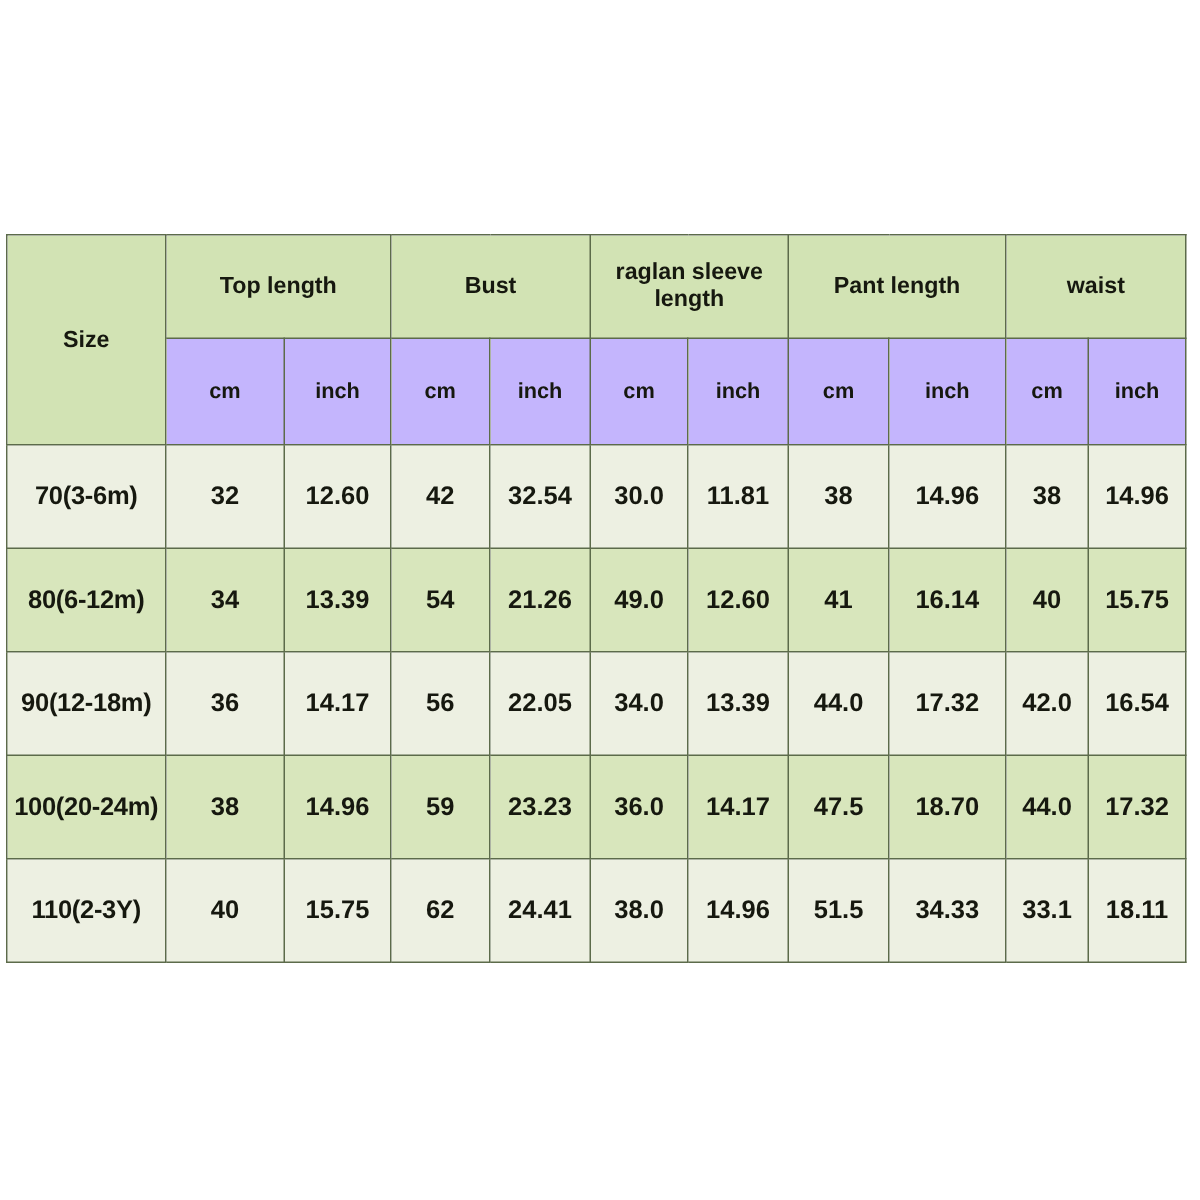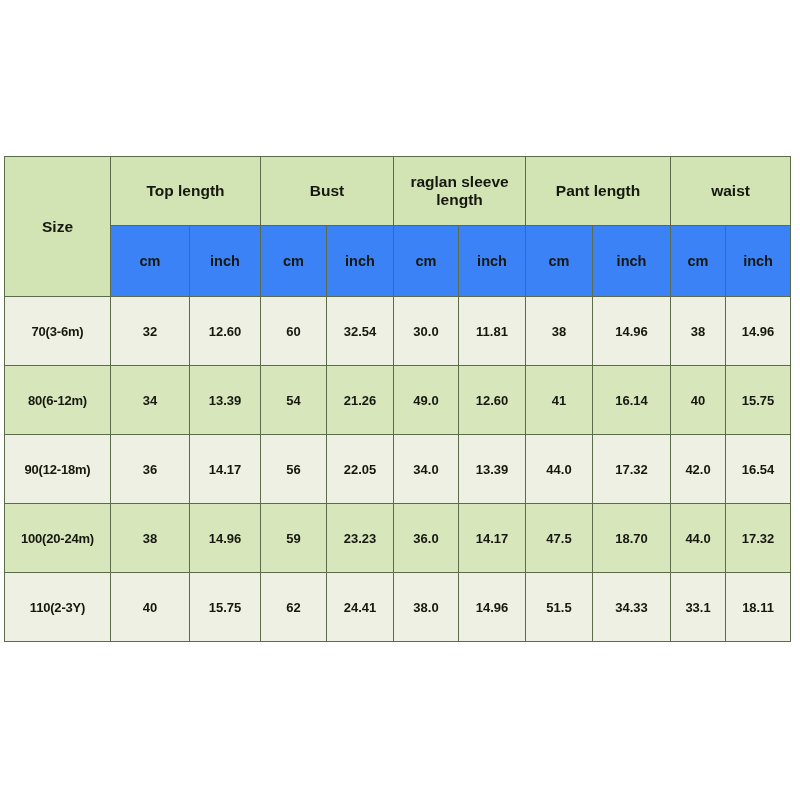--- a/index.html
+++ b/index.html
@@ -57,28 +57,28 @@
   }
 
   
   th.size-cell {
     background: #d2e3b4;
     font-size: 14px;
   }
 
   
   tr.unit-row th {
-    background: #3b82f6;
+    background: #c4b5fd;
     font-size: 14.5px;
     height: 70px;
   }
 
   
   tr.data-row td {
-    font-size: 13px;
+    font-size: 17px;
     height: 68px;
   }
   tr.row-light td {
     background: #edf0e2;
   }
   tr.row-dark td {
     background: #d8e6bc;
   }
 
   td.size-label {
@@ -138,21 +138,21 @@
           <th>inch</th>
           <th>cm</th>
           <th>inch</th>
         </tr>
       </thead>
       <tbody>
         <tr class="data-row row-light">
           <td class="size-label">70(3-6m)</td>
           <td>32</td>
           <td>12.60</td>
-          <td>60</td>
+          <td>42</td>
           <td>32.54</td>
           <td>30.0</td>
           <td>11.81</td>
           <td>38</td>
           <td>14.96</td>
           <td>38</td>
           <td>14.96</td>
         </tr>
         <tr class="data-row row-dark">
           <td class="size-label">80(6-12m)</td>

